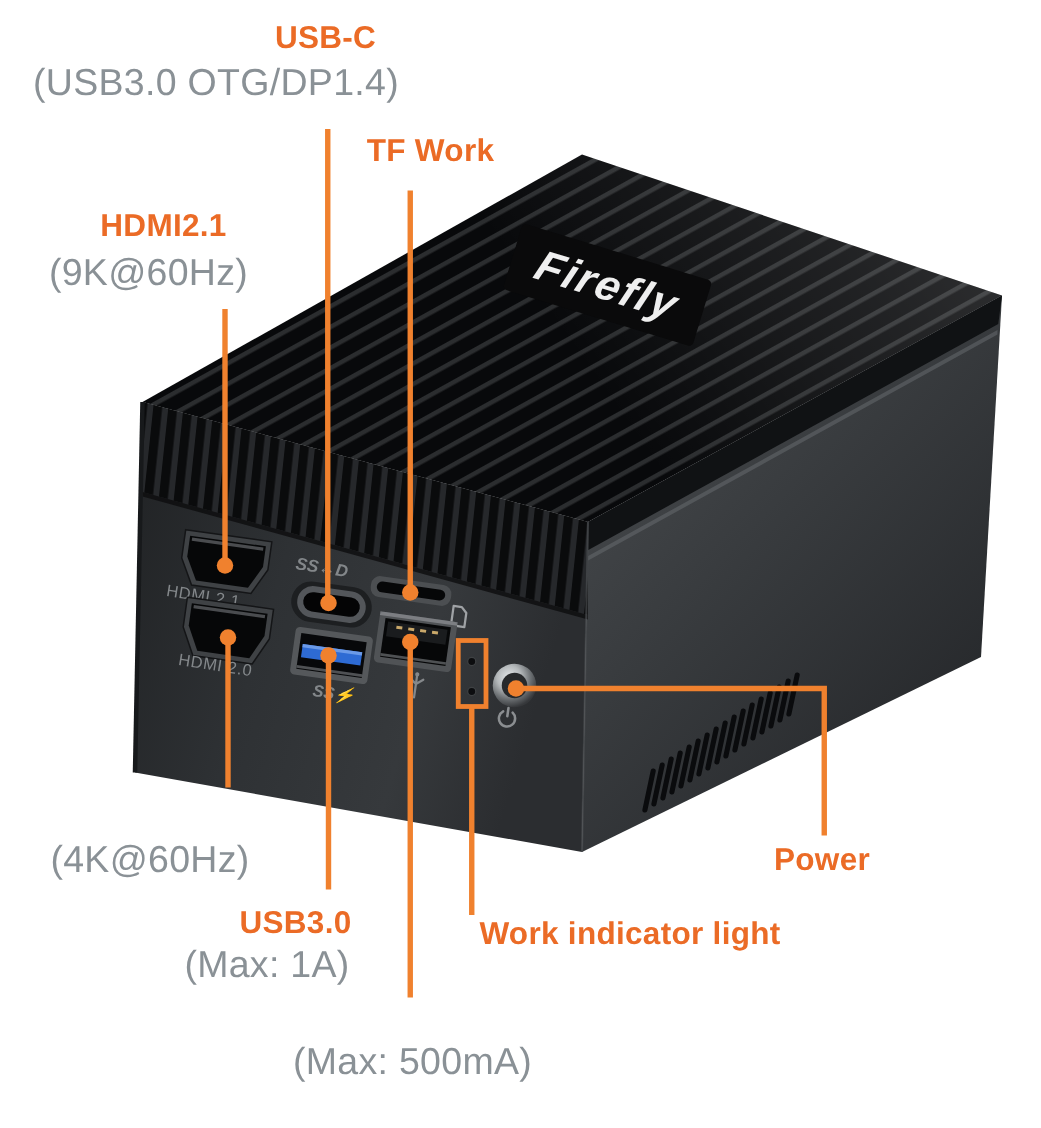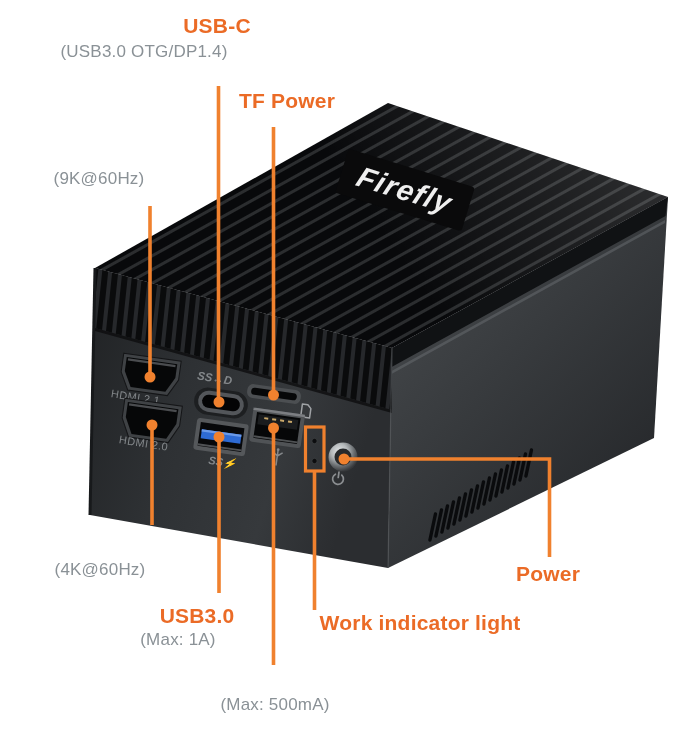--- a/index.html
+++ b/index.html
@@ -1,21 +1,21 @@
 <!DOCTYPE html>
 <html style="--label-orange: #EB6B26; --line-orange: #F0812E; --subtitle-gray: #8A9196; --background: #FFFFFF;"><head>
 <meta charset="utf-8">
 <style>
   html,body{margin:0;padding:0;}
   body{background:var(--background,#fff);font-family:"Liberation Sans",sans-serif;}
   .stage{position:relative;width:694px;height:752px;overflow:hidden;background:var(--background,#fff);}
   .scene{position:absolute;left:0;top:0;}
   .lbl{position:absolute;transform:translateX(-50%);white-space:nowrap;line-height:1;}
   .lbl.title{font-size:21px;font-weight:600;color:var(--label-orange,#EB6B26);letter-spacing:.2px;}
-  .lbl.sub{font-size:17px;font-weight:400;color:var(--subtitle-gray,#8A9196);letter-spacing:.2px;}
+  .lbl.sub{font-size:25px;font-weight:400;color:var(--subtitle-gray,#8A9196);letter-spacing:.2px;}
   .ann-line{stroke:var(--line-orange,#F0812E);stroke-width:3.6;fill:none;}
   .ann-dot{fill:var(--line-orange,#F0812E);}
   .ann-rect{stroke:var(--line-orange,#F0812E);stroke-width:3.2;fill:none;}
   .engrave{fill:#83878a;font-family:"Liberation Sans",sans-serif;}
 </style>
 </head>
 <body>
 
 <div class="stage">
 
@@ -185,22 +185,23 @@
       <line class="ann-line" x1="314.5" y1="471" x2="314.5" y2="610"></line>
 
       <circle class="ann-dot" cx="344" cy="459" r="5.5"></circle>
       <path class="ann-line" d="M348,459 H549.5 V557"></path>
     </g>
   </svg>
 
   <div class="lbl title" style="left:217px;top:15px">USB-C</div>
   <div class="lbl sub" style="left:144px;top:43px">(USB3.0 OTG/DP1.4)</div>
 
-  <div class="lbl title" style="left:287px;top:90px">TF Power</div>
-
+  <div class="lbl title" style="left:287px;top:90px">TF Work</div>
+
+  <div class="lbl title" style="left:109px;top:140px">HDMI2.1</div>
   <div class="lbl sub" style="left:99px;top:170px">(9K@60Hz)</div>
 
   <div class="lbl sub" style="left:100px;top:561px">(4K@60Hz)</div>
 
   <div class="lbl title" style="left:197px;top:605px">USB3.0</div>
   <div class="lbl sub" style="left:178px;top:631px">(Max: 1A)</div>
 
   <div class="lbl sub" style="left:275px;top:696px">(Max: 500mA)</div>
 
   <div class="lbl title" style="left:420px;top:612px">Work indicator light</div>

